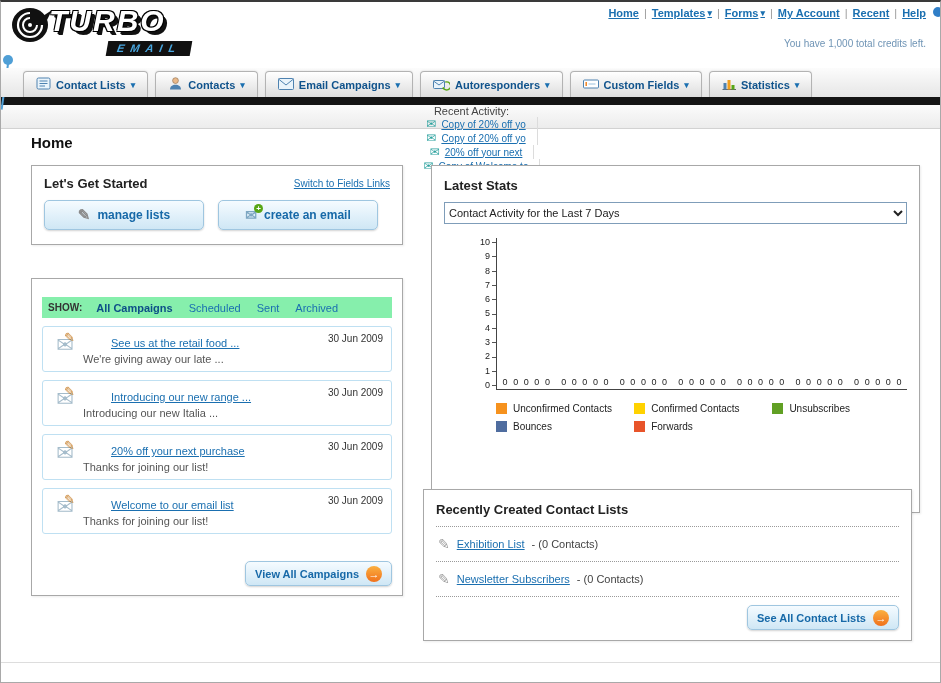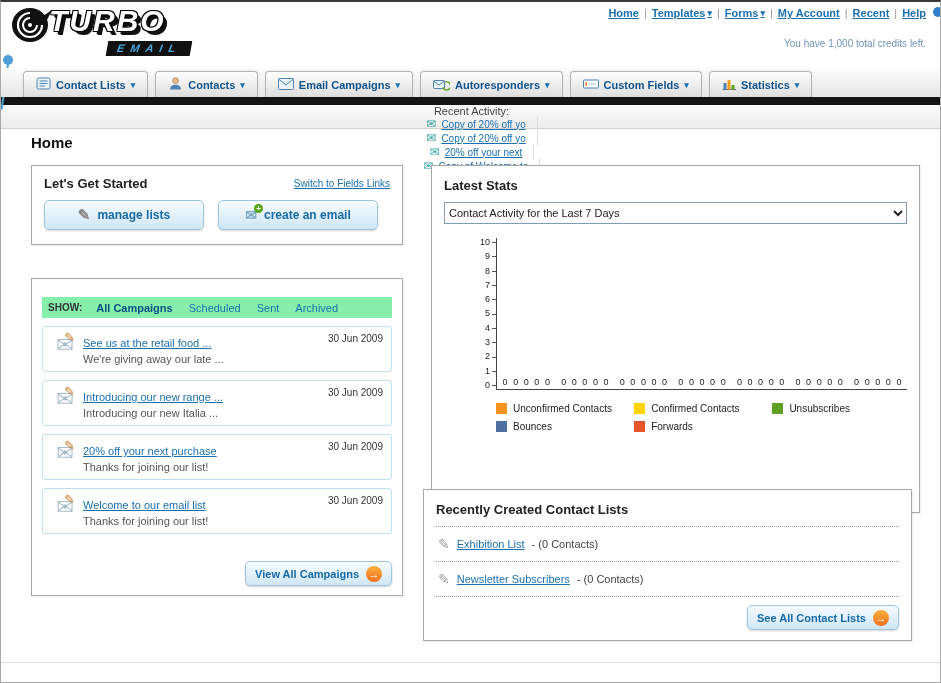--- a/index.html
+++ b/index.html
@@ -60,21 +60,21 @@
   #campaigns { left:30px; top:276px; width:372px; height:318px; padding:10px 10px; }
   .filterbar { margin-top:8px; height:21px; background:#86efac; display:flex; align-items:center; font-size:11px; padding:0 6px; }
   .filterbar .show { font-size:10px; font-weight:bold; color:#333; margin-right:6px; }
   .filter { color:#1a6fb0; padding:2px 8px; cursor:pointer; }
   .filter.selected { font-weight:bold; color:#0d4f87; }
   .camp-item { display:flex; align-items:flex-start; border:1px solid #bfe0f2; border-radius:3px; margin-top:8px; padding:6px 8px 6px 4px; min-height:44px; }
   .camp-icon { position:relative; width:36px; flex:0 0 36px; text-align:center; }
   .camp-icon .env { font-size:21px; color:#a5bccb; }
   .camp-icon .pen { position:absolute; left:17px; top:-3px; font-size:13px; color:#c77f2a; }
   .camp-text { flex:1; min-width:0; }
-  .camp-title { font-size:11px; color:#1a6fb0; text-decoration:underline; cursor:pointer; display:inline-block; }
+  .camp-title { font-size:11px; color:#1a6fb0; text-decoration:underline; cursor:pointer; display:inline-block;margin-left:28px; }
   .camp-sub { font-size:11px; color:#555; margin-top:2px; }
   .camp-date { font-size:10px; color:#333; white-space:nowrap; margin-left:8px; }
   .view-all { position:absolute; right:10px; bottom:9px; height:25px; padding:0 9px; font-size:11px; }
   .arrow-circle { width:16px; height:16px; border-radius:50%; background:linear-gradient(#fbb040,#f0711c); color:#fff; font-size:11px; line-height:16px; text-align:center; font-weight:bold; flex:0 0 16px; }
 
   
   #stats { left:422px; top:163px; width:489px; height:348px; padding:12px;margin-left:8px; }
   .stats-select { width:100%; height:22px; margin-top:9px; font-size:11px; font-family:"Liberation Sans",sans-serif; color:#222; border:1px solid #7f9db9; background:#fff; }
   .chart-row { display:flex; align-items:flex-start; padding-left:30px; margin-top:14px; }
   .chart-y { width:22px; height:152px; display:flex; flex-direction:column; justify-content:space-between; }

